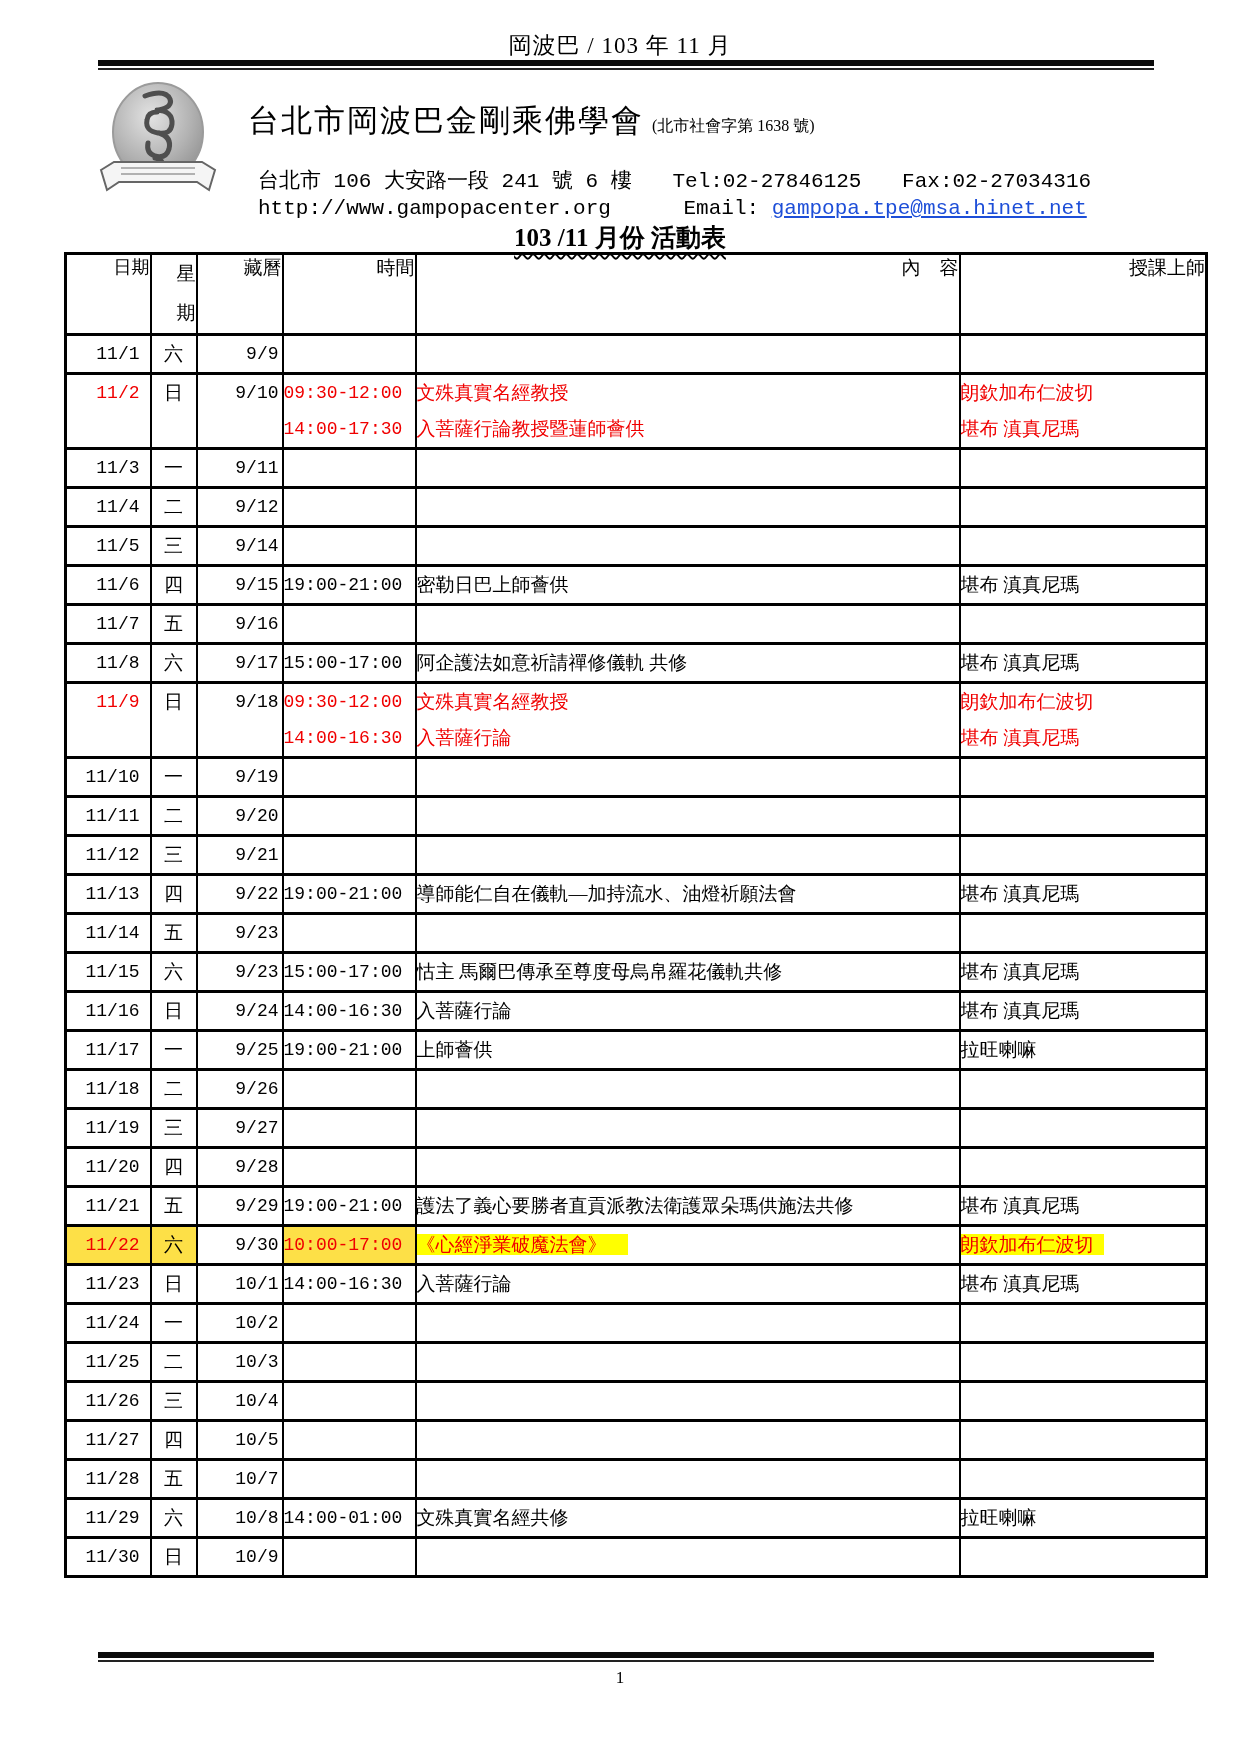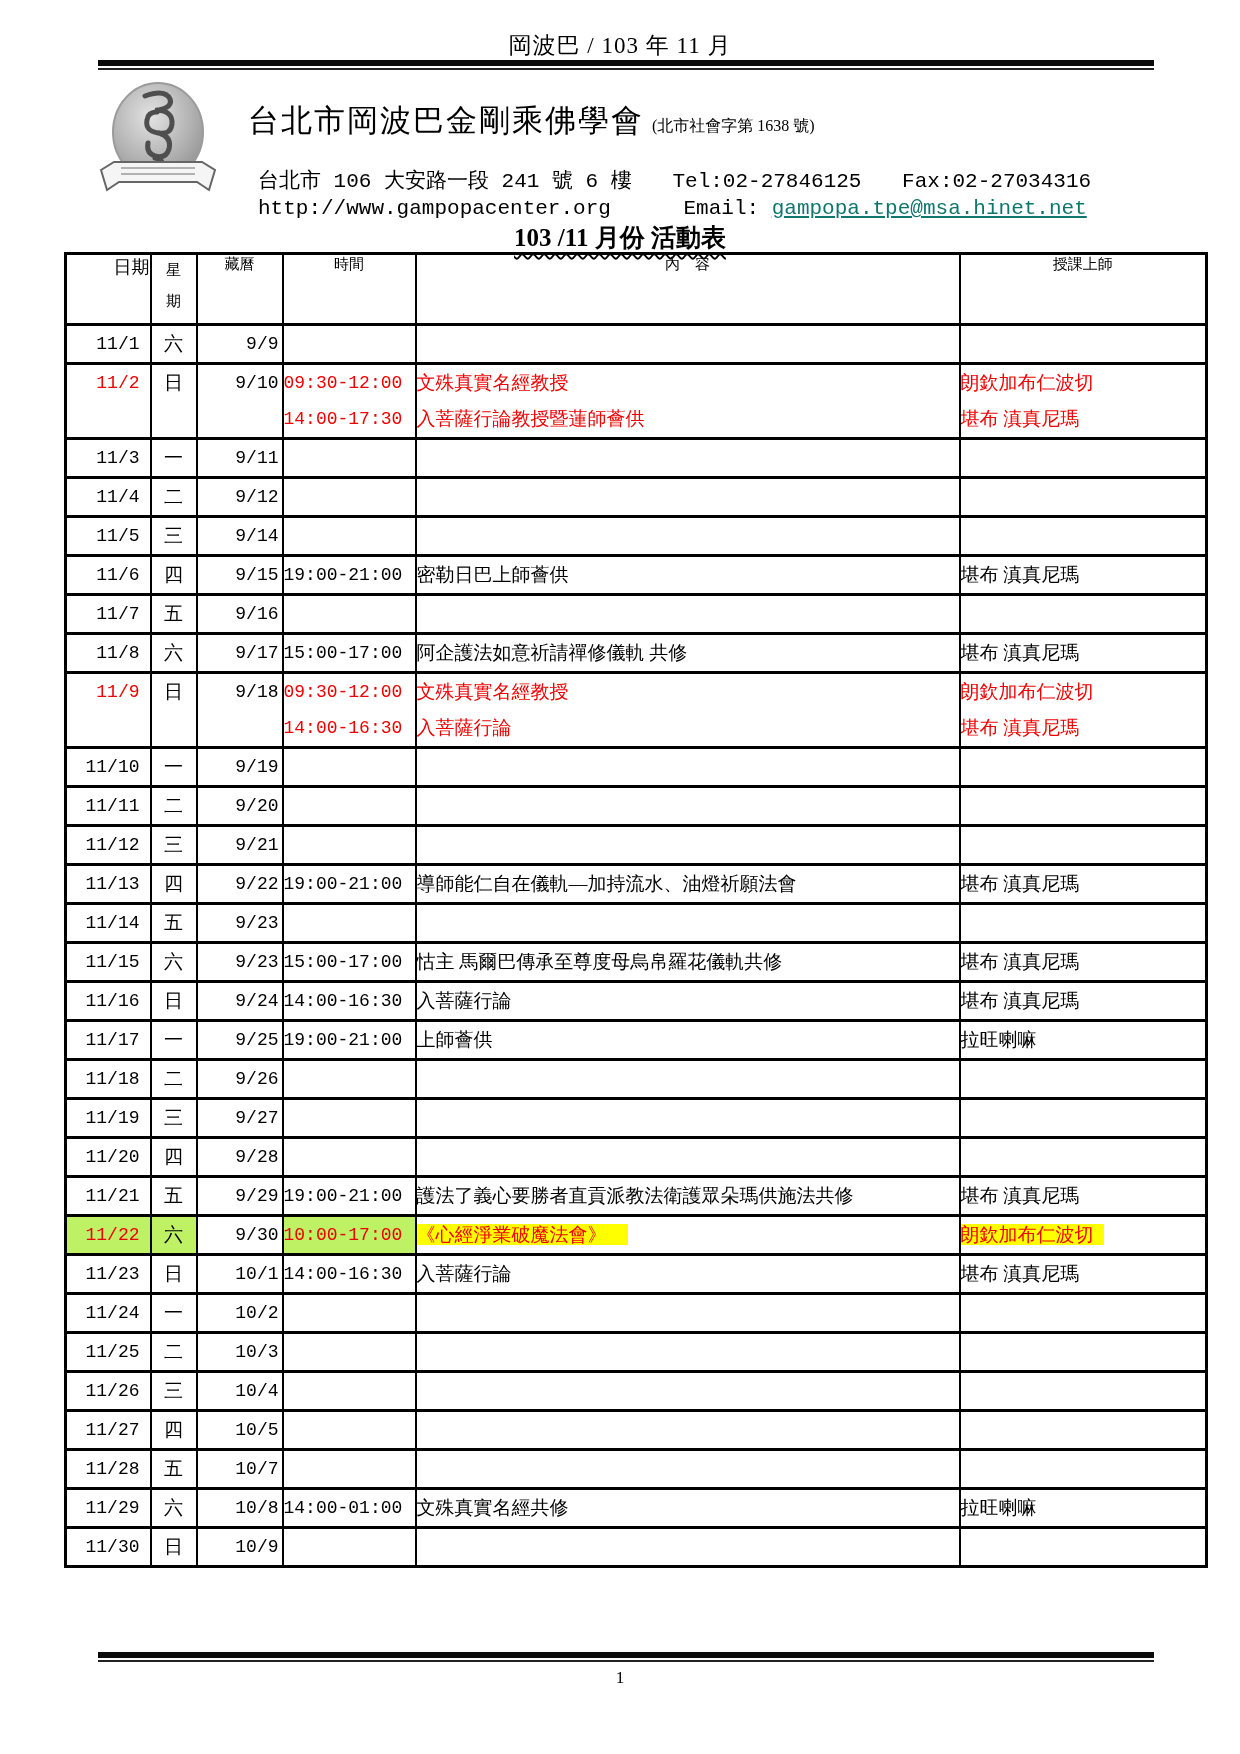--- a/index.html
+++ b/index.html
@@ -21,49 +21,49 @@
 
   
   .org-line{left:248px;top:100px;font-size:31px;letter-spacing:2px;white-space:nowrap;}
   .org-reg{font-size:16px;letter-spacing:0;margin-left:8px;}
   .addr-line{left:258px;top:166px;font-size:21px;white-space:nowrap;
              font-family:"Liberation Mono","DejaVu Sans Mono",monospace;}
   .addr-line .gap{display:inline-block;width:28px;}
   .web-line{left:258px;top:197px;font-size:21px;white-space:nowrap;
             font-family:"Liberation Mono","DejaVu Sans Mono",monospace;}
   .web-line .gap{display:inline-block;width:60px;}
-  .email-link{text-decoration:underline;color:#0f766e;}
+  .email-link{text-decoration:underline;color:#1d4ed8;}
 
   
   .doc-title{top:221px;font-size:25px;font-weight:bold;}
   .doc-title span{text-decoration:underline wavy 2px #000;text-underline-offset:7px;}
 
   
   table.sched{position:absolute;left:64px;top:252px;width:1141px;
               border-collapse:collapse;table-layout:fixed;}
   table.sched th,table.sched td{border-left:2px solid #000;border-right:2px solid #000;
               border-top:3px solid #000;border-bottom:3px solid #000;
               padding:0;vertical-align:top;overflow:hidden;}
   table.sched{border:3px solid #000;}
-  th{font-weight:normal;font-size:15px;height:68px;padding-top:8px;text-align:center;}
+  th{font-weight:normal;font-size:19px;height:68px;padding-top:8px;text-align:right;}
   .th-week span{display:inline-block;width:1.1em;line-height:2.05;word-break:break-all;}
   td{height:36px;font-size:19px;}
   td .line{height:36px;line-height:36px;white-space:nowrap;}
   .c-date{text-align:right;}
   .c-date .line span{padding-right:10px;display:inline-block;}
   .c-week{text-align:center;}
   .c-tib{text-align:right;}
   .c-tib .line span{padding-right:3px;display:inline-block;}
   .c-date,.c-tib,.c-time{font-family:"Liberation Mono","DejaVu Sans Mono",monospace;font-size:18px;}
   .c-time{text-align:left;}
   .c-content{padding-left:4px;}
   .c-teacher{padding-left:4px;}
   .red{color:#f00000;}
   .hl{background:#ffff00;}
-  .hl-bg{background:#bef264;}
+  .hl-bg{background:#fde047;}
   .c-content .hl{padding-right:21px;}
   .c-teacher .hl{padding-right:10px;}
 
   
   .page-num{top:1668px;font-size:17px;}
 </style>
 </head>
 <body>
 
 <div class="abs center-band top-caption">岡波巴 / 103 年 11 月</div>

